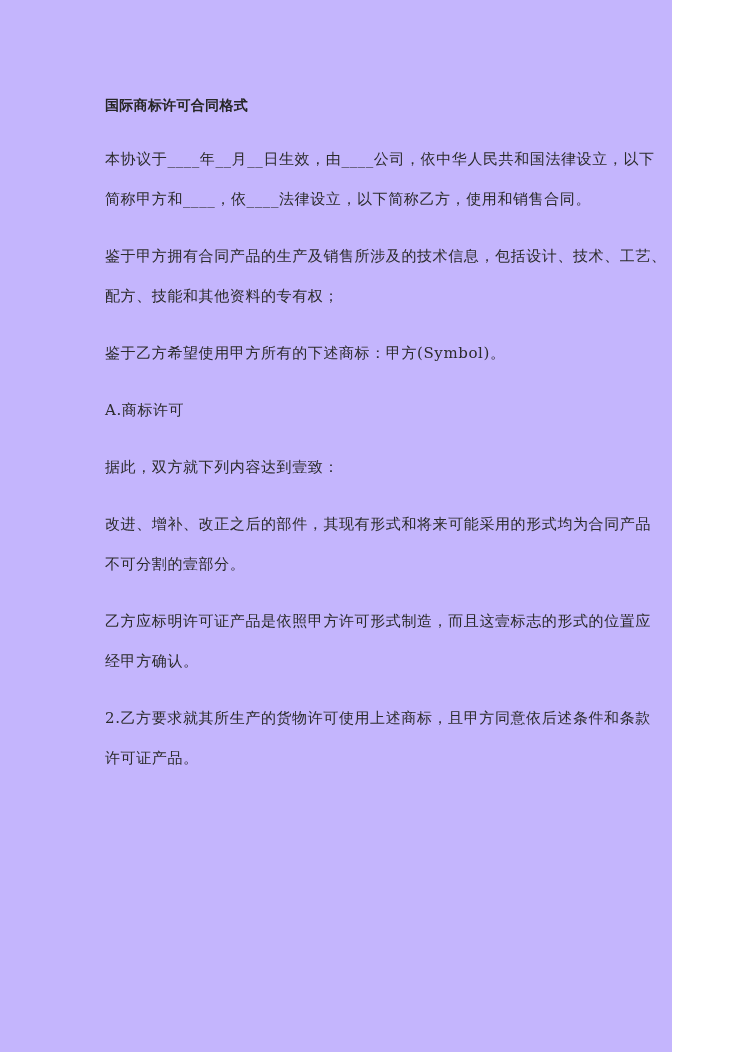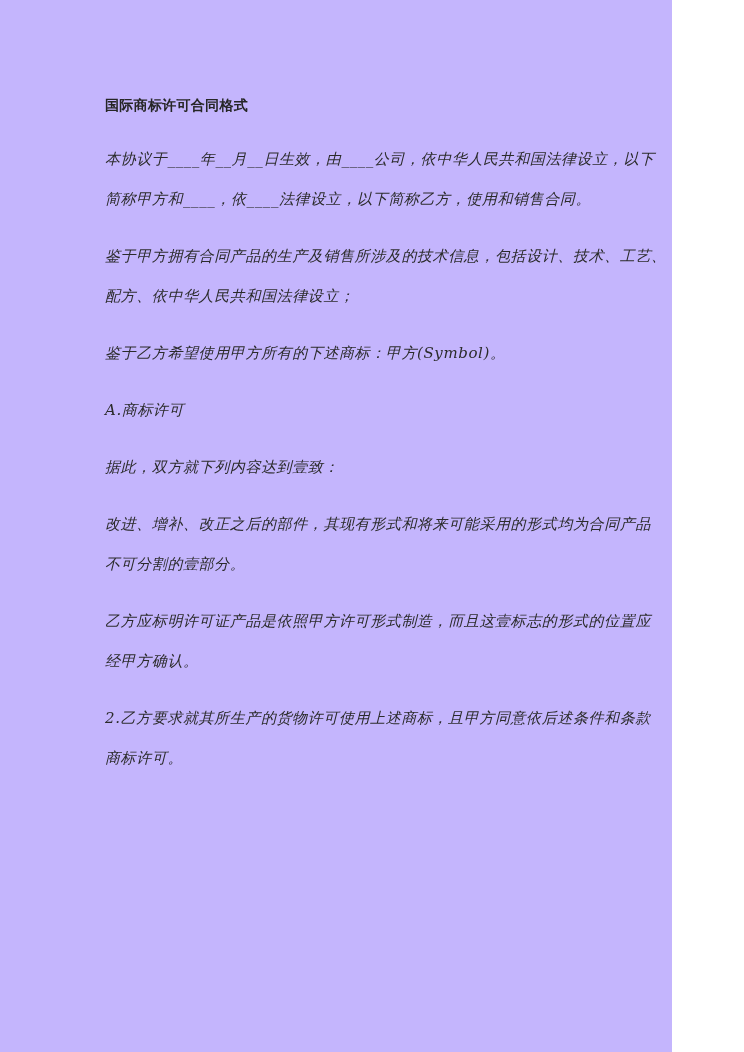--- a/index.html
+++ b/index.html
@@ -27,21 +27,20 @@
     font-size: 14px;
     font-weight: 600;
     letter-spacing: 0.3px;
     line-height: 38px;
     margin: 0 0 15px 0;
     color: #262626;
     white-space: nowrap;
   }
   .para {
     margin: 0 0 17px 0;
-    font-style: italic;
   }
   .line {
     font-size: 15px;
     line-height: 40px;
     letter-spacing: 0.6px;
     white-space: nowrap;
   }
 </style>
 </head>
 <body>
@@ -51,21 +50,21 @@
 
     <h1 class="title">国际商标许可合同格式</h1>
 
     <div class="para">
       <div class="line">本协议于____年__月__日生效，由____公司，依中华人民共和国法律设立，以下</div>
       <div class="line">简称甲方和____，依____法律设立，以下简称乙方，使用和销售合同。</div>
     </div>
 
     <div class="para">
       <div class="line">鉴于甲方拥有合同产品的生产及销售所涉及的技术信息，包括设计、技术、工艺、</div>
-      <div class="line">配方、依中华人民共和国法律设立；</div>
+      <div class="line">配方、技能和其他资料的专有权；</div>
     </div>
 
 
     <div class="para">
       <div class="line">鉴于乙方希望使用甲方所有的下述商标：甲方(Symbol)。</div>
     </div>
 
     <div class="para">
       <div class="line">A.商标许可</div>
     </div>
@@ -79,17 +78,17 @@
       <div class="line">不可分割的壹部分。</div>
     </div>
 
     <div class="para">
       <div class="line">乙方应标明许可证产品是依照甲方许可形式制造，而且这壹标志的形式的位置应</div>
       <div class="line">经甲方确认。</div>
     </div>
 
     <div class="para">
       <div class="line">2.乙方要求就其所生产的货物许可使用上述商标，且甲方同意依后述条件和条款</div>
-      <div class="line">商标许可。</div>
+      <div class="line">许可证产品。</div>
     </div>
 
   </div>
 </div>
 
 </body></html>

